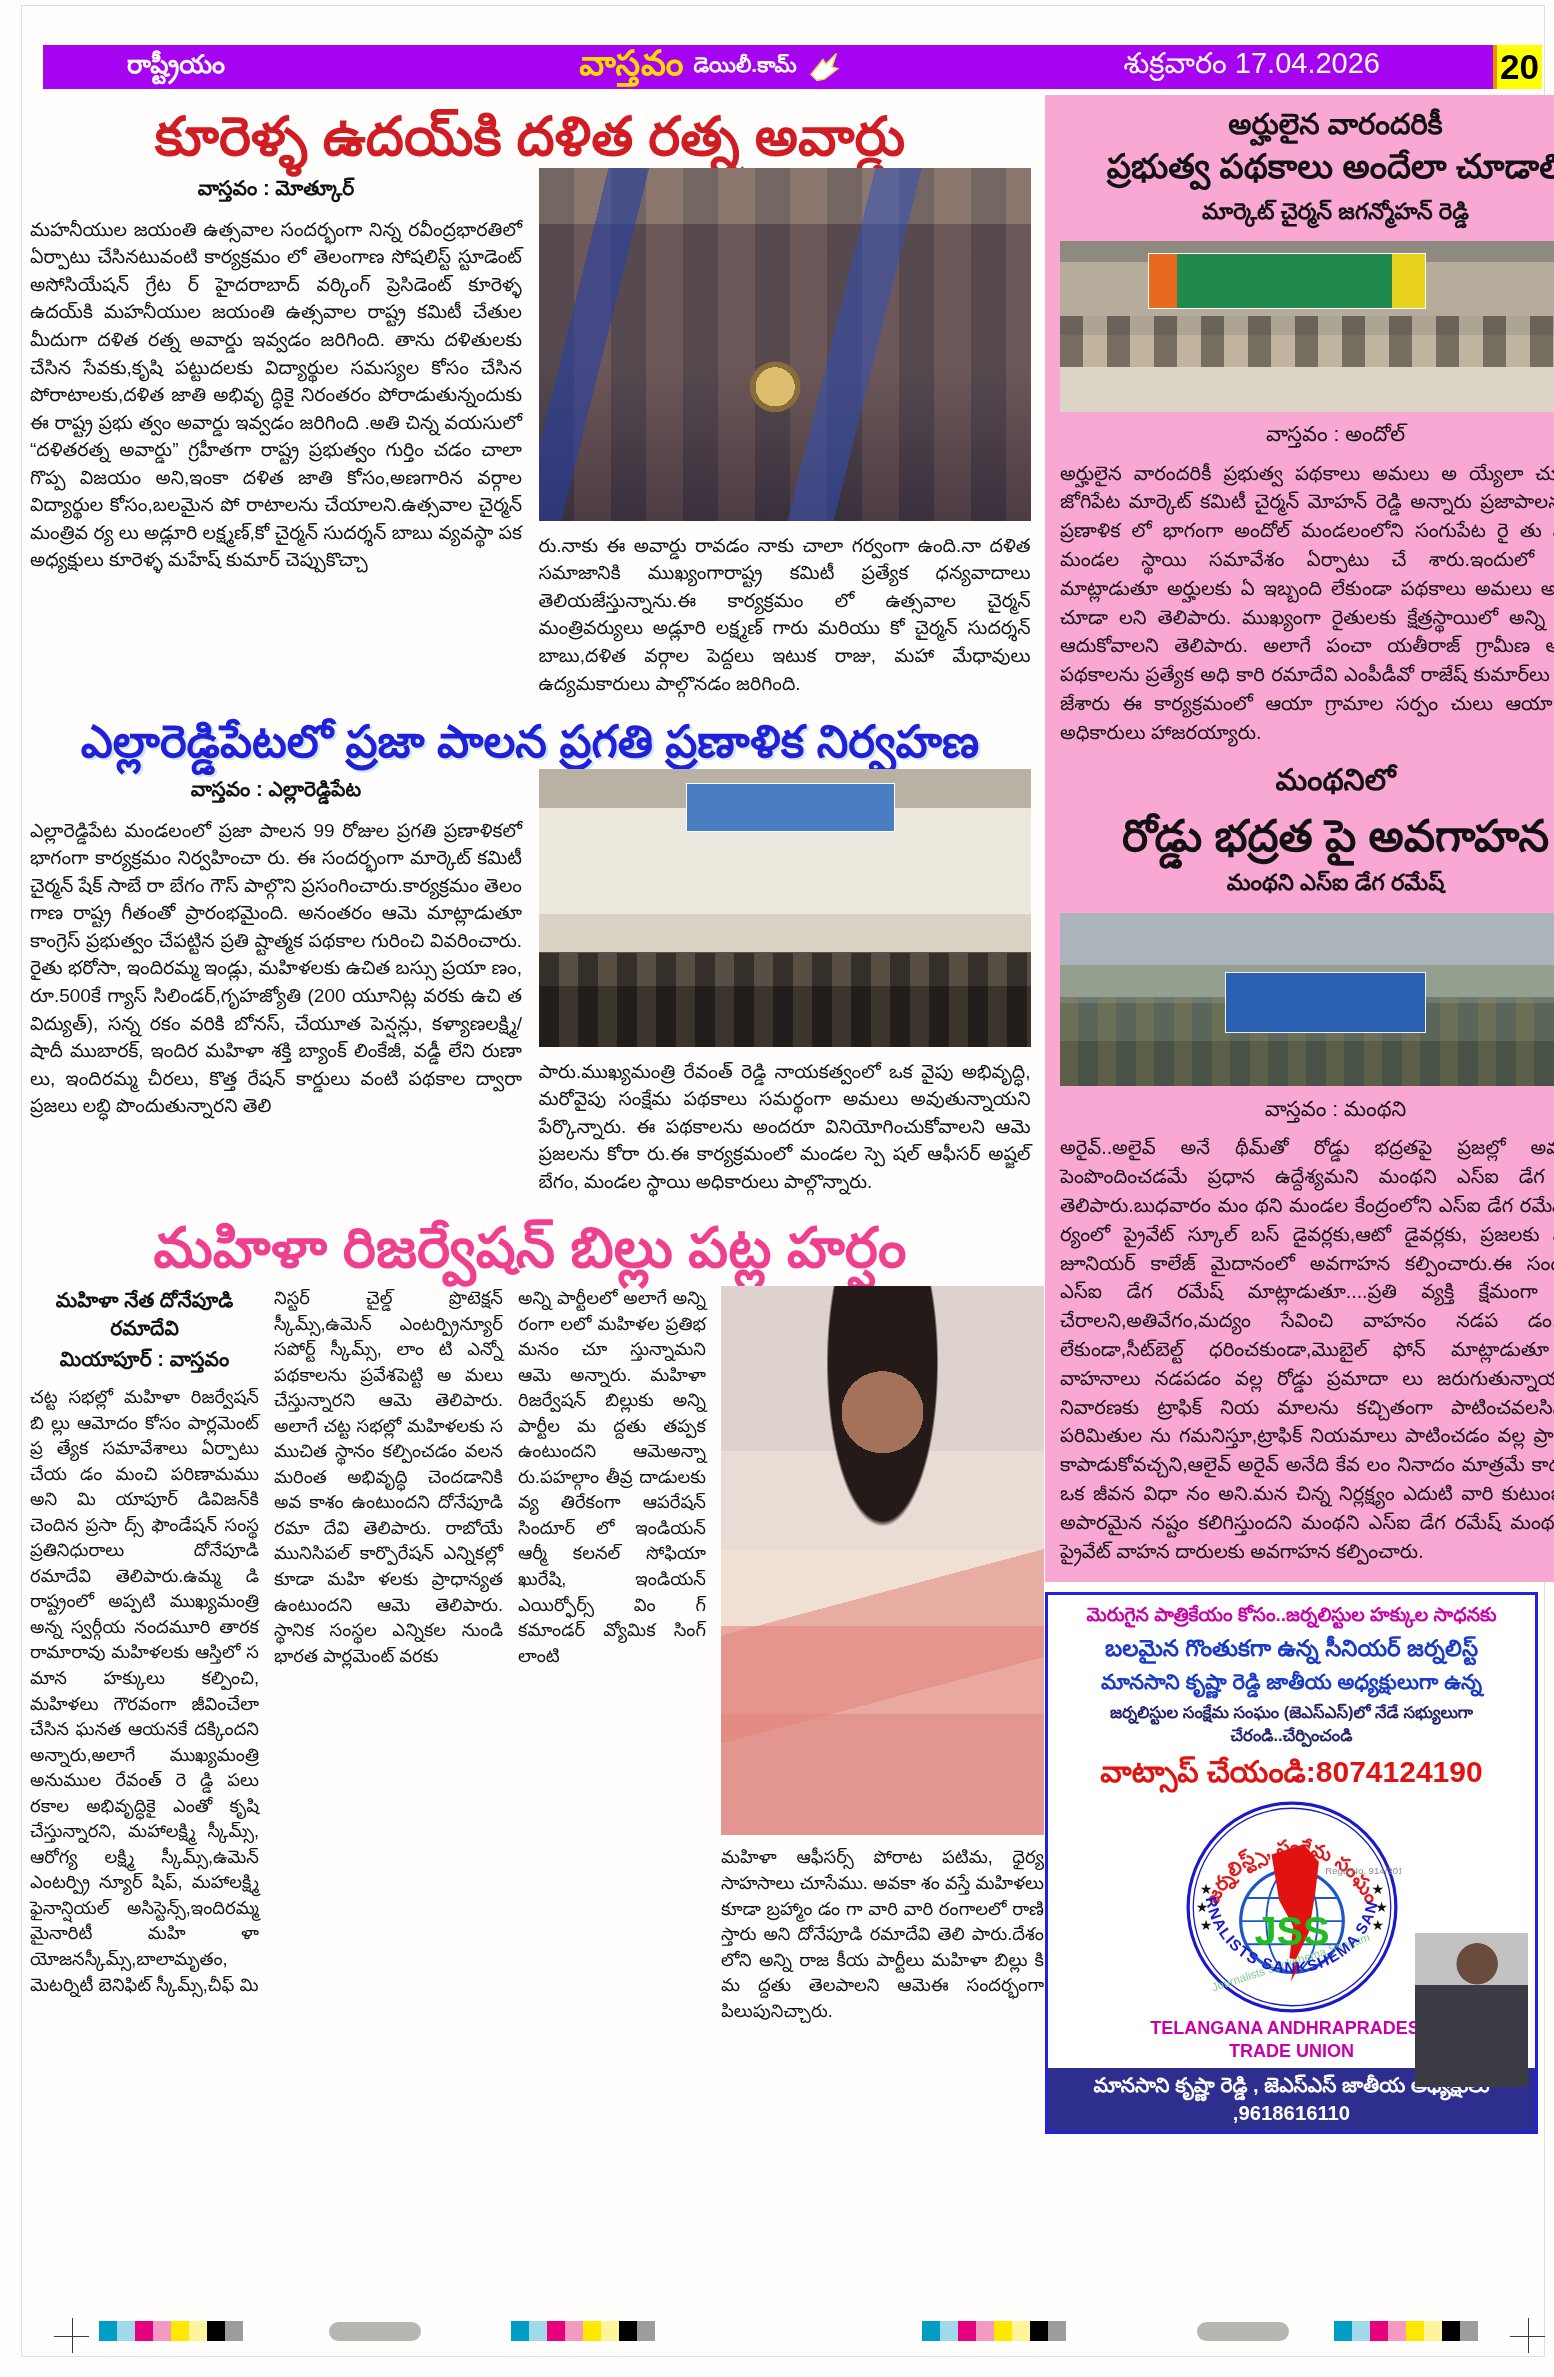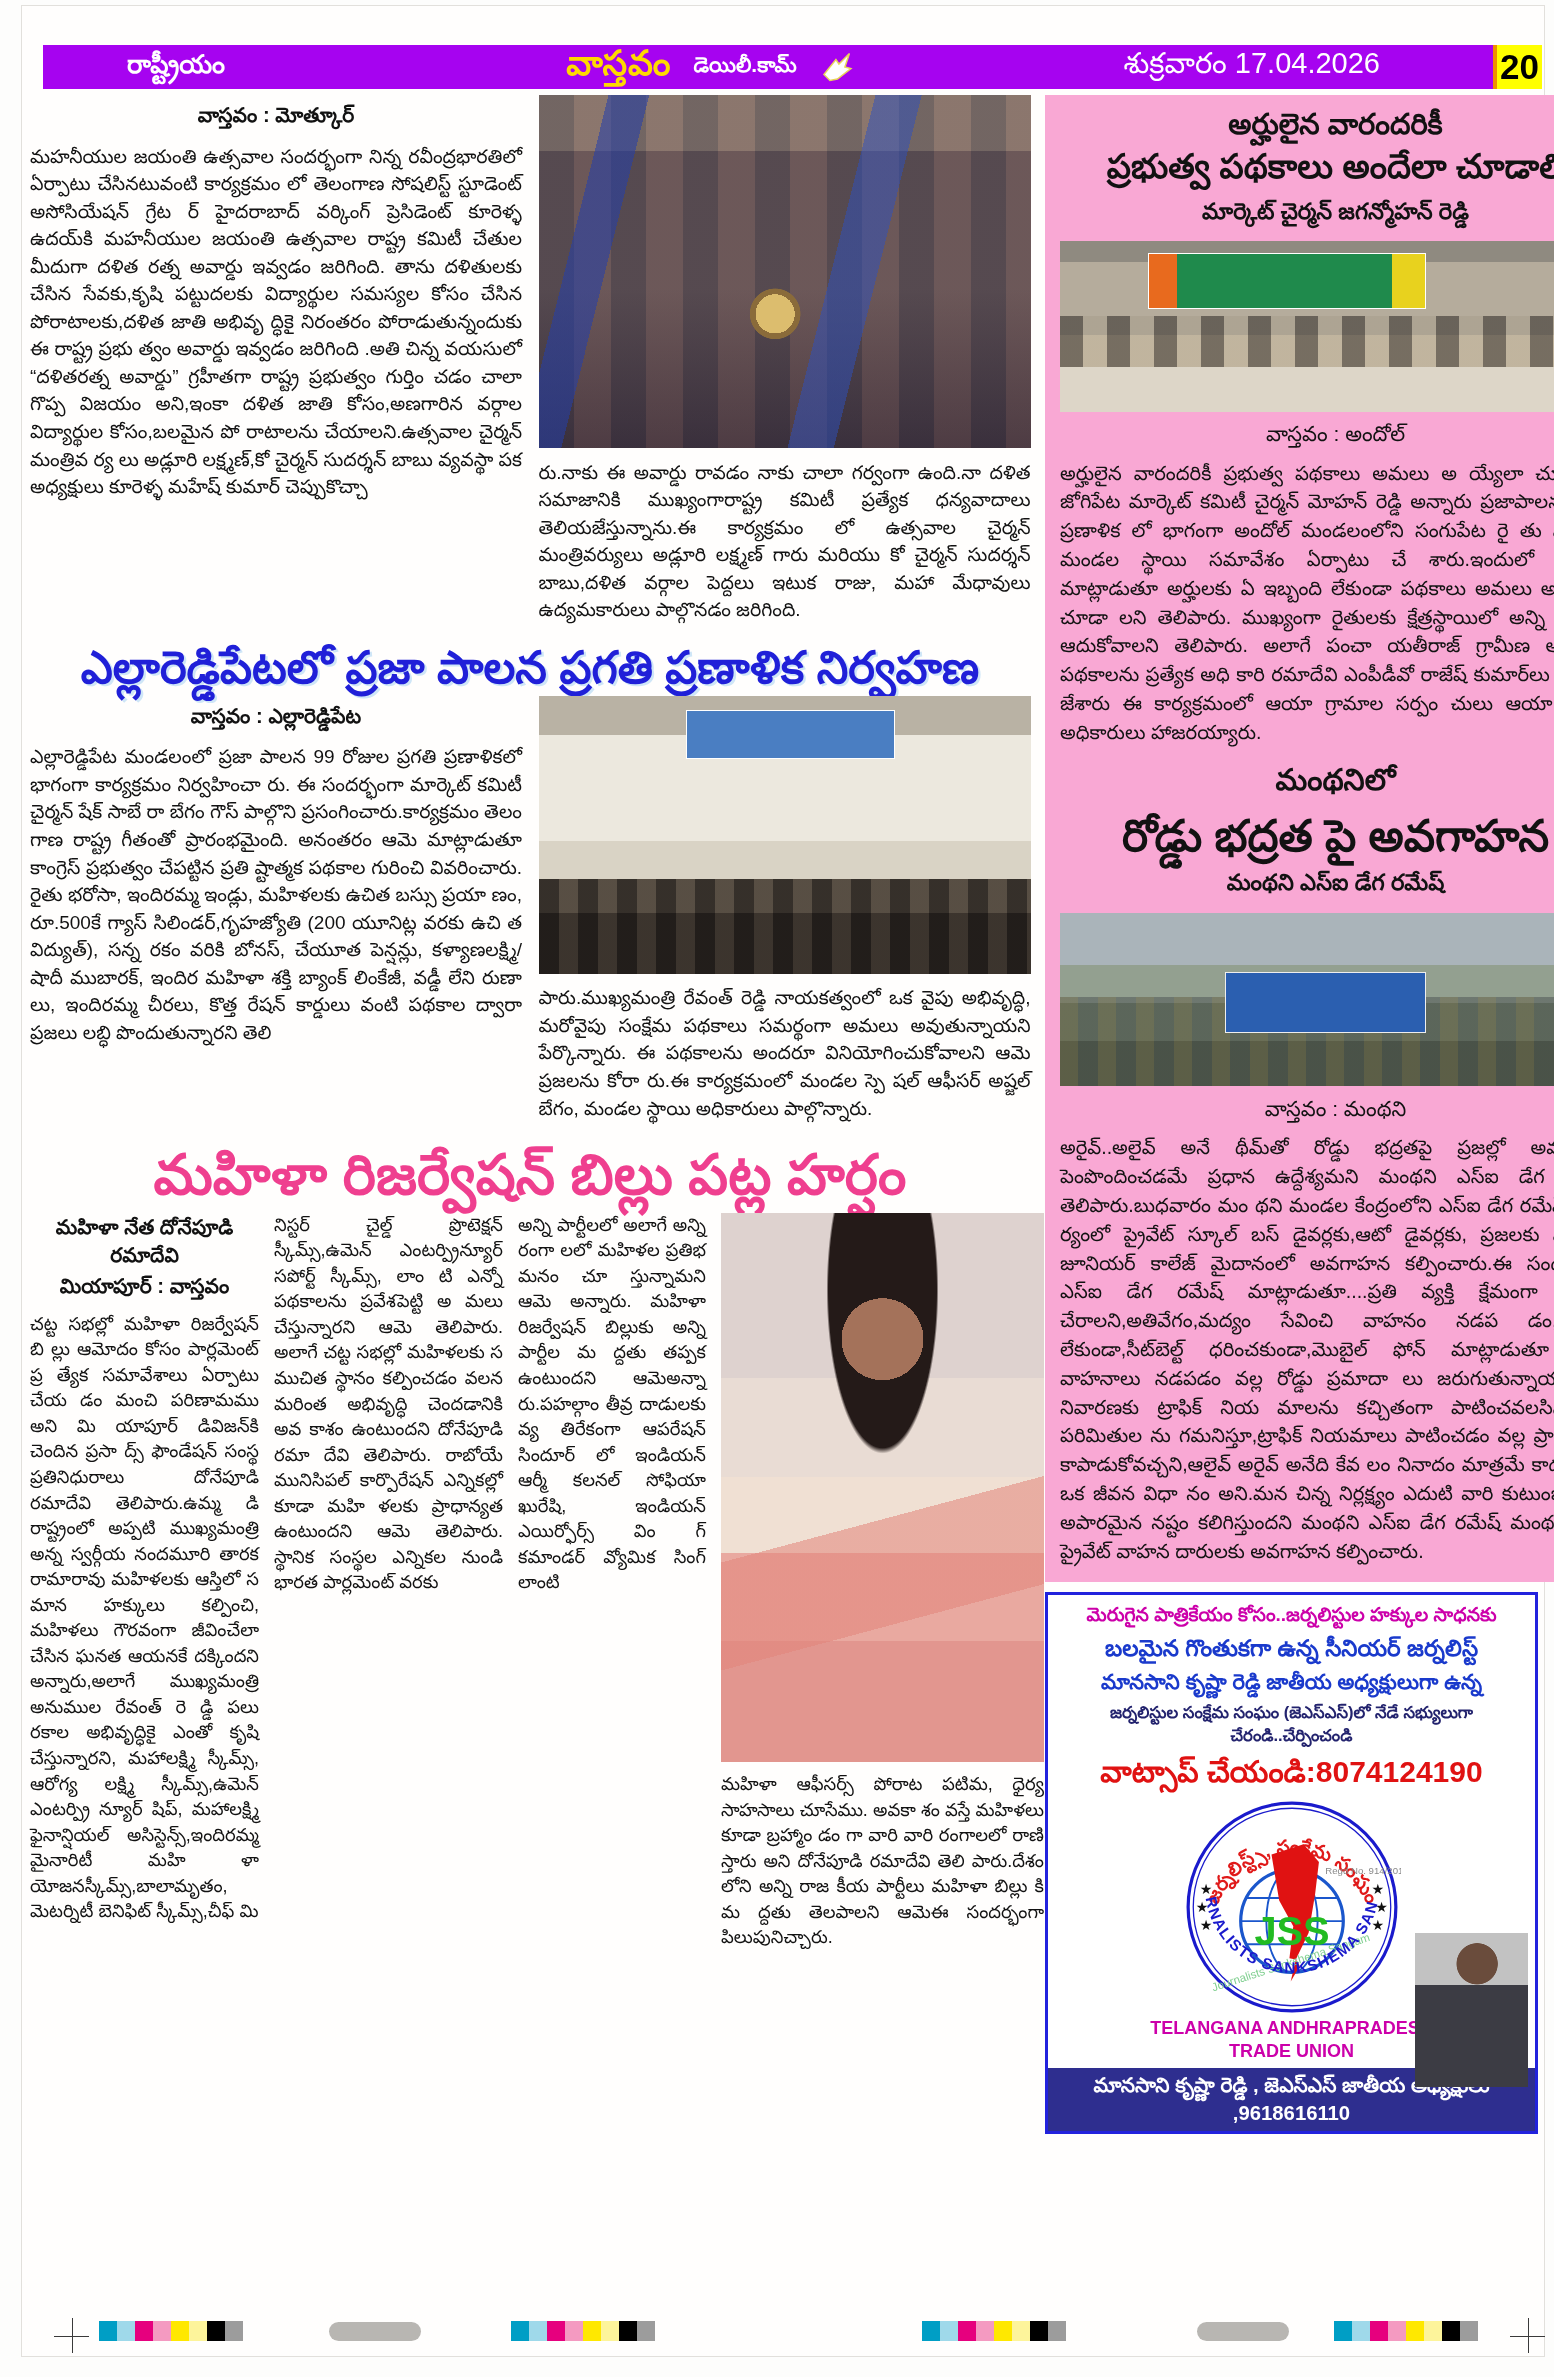--- a/index.html
+++ b/index.html
@@ -4,21 +4,21 @@
 <style>
   html,body{margin:0;padding:0;background:#e9e9e9}
   .page{position:relative;width:1555px;height:2377px;background:#fdfdfc;
         font-family:"Liberation Sans","DejaVu Sans",sans-serif;color:#121212;overflow:hidden}
   .frame{position:absolute;left:21px;top:4.5px;width:1522px;height:2350px;background:#fffefd;border:0.8px solid #e2e0dc}
 
   
   .mast{position:absolute;left:43px;top:45px;width:1450px;height:44px;background:#a603f0;
         display:flex;align-items:center;color:#fff}
   .mast-section{margin-left:84px;font-size:25.6px;font-weight:bold}
-  .mast-center{position:absolute;left:46%;transform:translateX(-50%);display:flex;align-items:center;gap:22px}
+  .mast-center{position:absolute;left:46%;transform:translateX(-50%);display:flex;align-items:center;gap:9px}
   .mast-paper{color:#ffd900;font-size:35px;font-weight:bold;letter-spacing:0.8px}
   .mast-suffix{color:#fff;font-size:21px;font-weight:bold}
   .mast-date{margin-left:auto;margin-right:113px;font-size:29px}
   .pagenum{position:absolute;left:1493px;top:45px;width:45px;height:44px;background:#ffff00;
            border-left:4.5px solid #ef9000;display:flex;align-items:center;justify-content:center;
            font-size:35px;font-weight:bold;color:#000}
 
   
   .left-zone{position:absolute;left:30px;top:95px;width:1000px}
   .right-zone{position:absolute;left:1045px;top:95px;width:493px}
@@ -119,20 +119,21 @@
         <path d="M6 30 L22 10 L26 16 L40 2 L34 20 L42 22 L24 36 L14 38 Z" fill="#ffffff" stroke="#e8d35a" stroke-width="2"></path>
       </svg>
     </span>
     <span class="mast-date">శుక్రవారం 17.04.2026</span>
   </div>
   <div class="pagenum">20</div>
 
   <div class="left-zone">
 
     <section>
+      <h1 class="h-red">కూరెళ్ళ ఉదయ్‌కి దళిత రత్న అవార్డు</h1>
       <div class="row">
         <div class="colA">
           <div class="byline">వాస్తవం : మోత్కూర్</div>
           <div class="body-text">మహనీయుల జయంతి ఉత్సవాల సందర్భంగా నిన్న రవీంద్రభారతిలో ఏర్పాటు చేసినటువంటి కార్యక్రమం లో తెలంగాణ సోషలిస్ట్ స్టూడెంట్ అసోసియేషన్ గ్రేట ర్ హైదరాబాద్ వర్కింగ్ ప్రెసిడెంట్ కూరెళ్ళ ఉదయ్‌కి మహనీయుల జయంతి ఉత్సవాల రాష్ట్ర కమిటీ చేతుల మీదుగా దళిత రత్న అవార్డు ఇవ్వడం జరిగింది. తాను దళితులకు చేసిన సేవకు,కృషి పట్టుదలకు విద్యార్థుల సమస్యల కోసం చేసిన పోరాటాలకు,దళిత జాతి అభివృ ద్ధికై నిరంతరం పోరాడుతున్నందుకు ఈ రాష్ట్ర ప్రభు త్వం అవార్డు ఇవ్వడం జరిగింది .అతి చిన్న వయసులో “దళితరత్న అవార్డు” గ్రహీతగా రాష్ట్ర ప్రభుత్వం గుర్తిం చడం చాలా గొప్ప విజయం అని,ఇంకా దళిత జాతి కోసం,అణగారిన వర్గాల విద్యార్థుల కోసం,బలమైన పో రాటాలను చేయాలని.ఉత్సవాల చైర్మన్ మంత్రివ ర్య లు అడ్లూరి లక్ష్మణ్,కో చైర్మన్ సుదర్శన్ బాబు వ్యవస్థా పక అధ్యక్షులు కూరెళ్ళ మహేష్ కుమార్ చెప్పుకొచ్చా</div>
         </div>
         <div class="colB">
           <div class="photo ph-award"></div>
           <div class="body-text" style="margin-top:10.5px">రు.నాకు ఈ అవార్డు రావడం నాకు చాలా గర్వంగా ఉంది.నా దళిత సమాజానికి ముఖ్యంగారాష్ట్ర కమిటీ ప్రత్యేక ధన్యవాదాలు తెలియజేస్తున్నాను.ఈ కార్యక్రమం లో ఉత్సవాల చైర్మన్ మంత్రివర్యులు అడ్లూరి లక్ష్మణ్ గారు మరియు కో చైర్మన్ సుదర్శన్ బాబు,దళిత వర్గాల పెద్దలు ఇటుక రాజు, మహా మేధావులు ఉద్యమకారులు పాల్గొనడం జరిగింది.</div>
         </div>
       </div>

